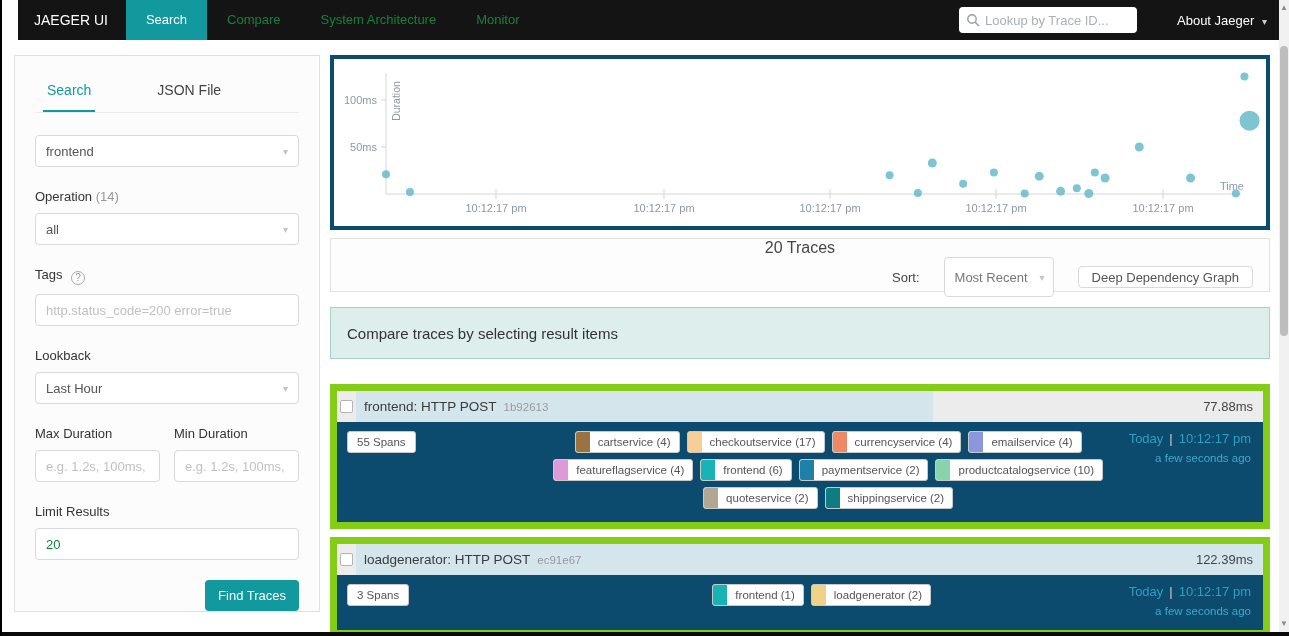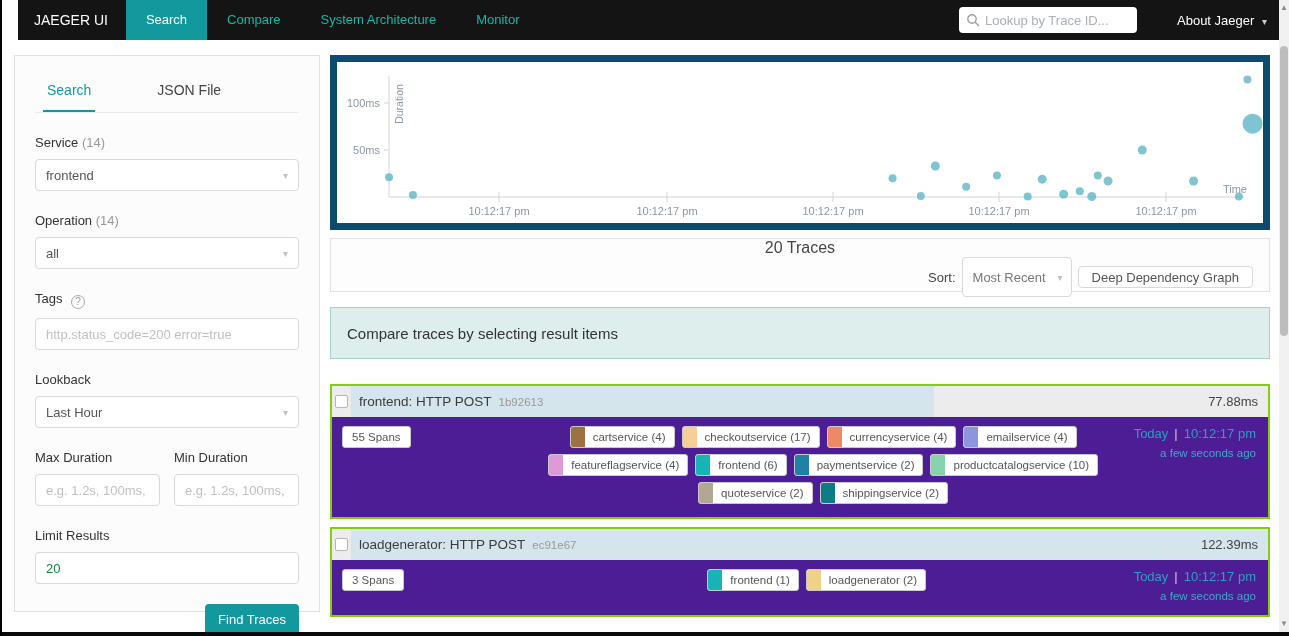--- a/index.html
+++ b/index.html
@@ -6,21 +6,21 @@
   html,body { width:1289px; height:636px; overflow:hidden; background:#fff;
     font-family:"Liberation Sans", sans-serif; }
   #app { position:relative; width:1289px; height:636px; overflow:hidden;
     border-left:2px solid #000; }
   #bottom-edge { position:absolute; left:0; right:0; bottom:0; height:4px; background:#0a0a0a; z-index:50; }
 
   
   .nav { position:absolute; top:0; left:16px; width:1279px; height:40px; background:#141414;
     display:flex; align-items:stretch; color:#fff; z-index:10; }
   .nav-brand { line-height:40px; padding:0 18px 0 16px; font-size:14px; color:#fff; }
-  .nav-item { line-height:40px; padding:0 20px; font-size:13px; color:#14b8a6; cursor:pointer; }
+  .nav-item { line-height:40px; padding:0 20px; font-size:13px; color:#15803d; cursor:pointer; }
   .nav-item.active { background:#11999e; color:#fff; }
   .nav-right { margin-left:auto; display:flex; align-items:center; }
   .nav-search { position:relative; width:178px; height:26px; background:#fff; border-radius:4px;
     margin-right:40px; display:flex; align-items:center; padding-left:26px; }
   .nav-search svg { position:absolute; left:7px; top:6px; }
   .nav-search input { border:none; outline:none; width:140px; font-size:13px;
     font-family:"Liberation Sans",sans-serif; color:#555; background:transparent; }
   .nav-search input::placeholder { color:#aab0b5; }
   .nav-about { font-size:13px; color:#fff; margin-right:30px; cursor:pointer; }
   .nav-about .chev { font-size:10px; color:#ccc; margin-left:4px; }
@@ -45,38 +45,38 @@
     border-radius:50%; color:#9a9a9a; font-size:10px; line-height:12px; text-align:center;
     margin-left:5px; vertical-align:-2px; }
   .row2 { display:flex; gap:14px; }
   .row2 .col { flex:1; }
   .find-btn { float:right; margin-top:20px; background:#11999e; color:#fff; border:none;
     border-radius:4px; font-size:13px; padding:8px 13px; cursor:pointer;
     font-family:"Liberation Sans",sans-serif; }
 
   
   .main { position:absolute; left:328px; top:55px; width:940px; }
-  .chart-card { width:940px; height:175px; border:7px solid #0c4a6e; background:#fff; }
+  .chart-card { width:940px; height:175px; border:4px solid #0c4a6e; background:#fff; }
   .results-bar { margin-top:8px; height:54px; border:1px solid #e2e2e2; background:#fdfdfd;
     display:flex; align-items:center; padding:0 16px;flex-direction:column; }
   .results-count { font-size:16px; color:#464646; }
-  .results-right { margin-left:auto; display:flex; align-items:center; gap:6px; }
+  .results-right { margin-left:auto; display:flex; align-items:center; gap:24px; }
   .sort-label { font-size:13px; color:#444; }
   .sort-select { height:40px; min-width:104px; border:1px solid #d9d9d9; border-radius:4px;
     background:#fff; font-size:13px; color:#777; display:flex; align-items:center;
     padding:0 8px 0 10px; cursor:pointer; }
   .sort-select .chev { margin-left:12px; color:#c3c3c3; font-size:10px; }
   .ddg-btn { height:22px; border:1px solid #d9d9d9; border-radius:4px; background:#fff;
     font-size:13px; color:#555; padding:0 13px; cursor:pointer;
     font-family:"Liberation Sans",sans-serif; }
   .banner { margin-top:15px; height:52px; background:#ddeeed; border:1px solid #a8d1ce;
     display:flex; align-items:center; padding-left:16px; font-size:15px; color:#333; }
   .traces { margin-top:25px; }
 
-  .trace-card { border:2px solid #84cc16; background:#4c1d95; margin-bottom:8px; }
+  .trace-card { border:7px solid #84cc16; background:#0c4a6e; margin-bottom:8px; }
   .trace-card.gap { margin-bottom:19px; }
   .t-head { position:relative; height:31px; background:#ececec; cursor:pointer; }
   .t-bar { position:absolute; left:19px; top:0; bottom:0; background:#d5e5ec; }
   .t-check { position:absolute; left:3px; top:9px; width:13px; height:13px; background:#fff;
     border:1px solid #b5b5b5; border-radius:2px; cursor:pointer; }
   .t-title { position:absolute; left:27px; top:0; line-height:31px; font-size:13.5px; color:#3b3b3b; }
   .t-id { font-size:11.5px; color:#999; margin-left:7px; }
   .t-dur { position:absolute; right:10px; top:0; line-height:31px; font-size:13px; color:#444; }
   .t-body { display:flex; padding:9px 12px 13px 10px; }
   .spans-chip { height:22px; border:1px solid #c8c8c8; border-radius:3px; background:#fff;
@@ -130,22 +130,20 @@
     </div>
   </div>
 
   <div class="sidebar">
     <div class="tabs">
         <div class="tab active">Search</div>
         <div class="tab">JSON File</div>
       </div>
 
     <div class="field">
-      <label><span>Service</span>
-        <span class="count">(14)</span></label>
       <div class="select">
         <span>frontend</span>
         <span class="chev">▾</span>
       </div>
     </div>
 
     <div class="field">
       <label><span>Operation</span>
         <span class="count">(14)</span></label>
       <div class="select">

